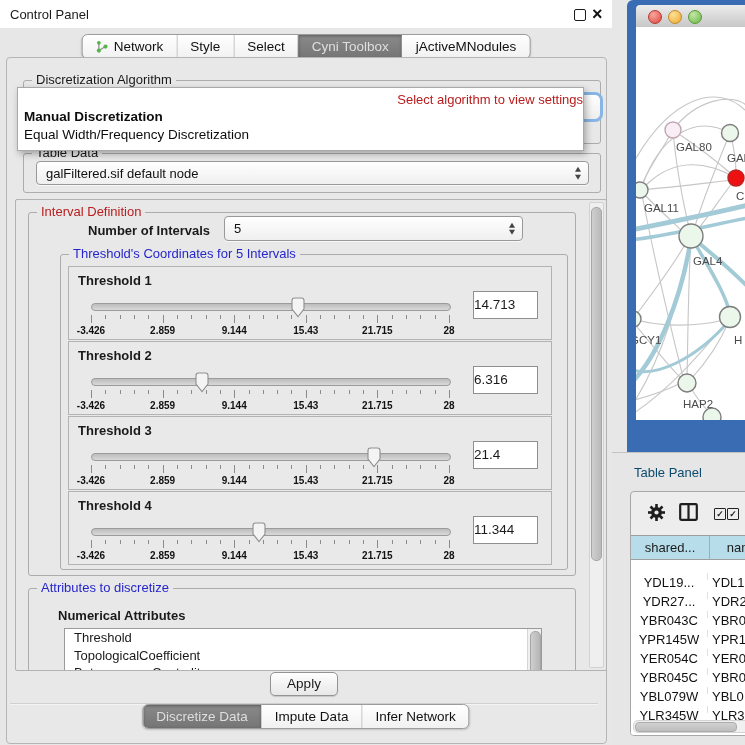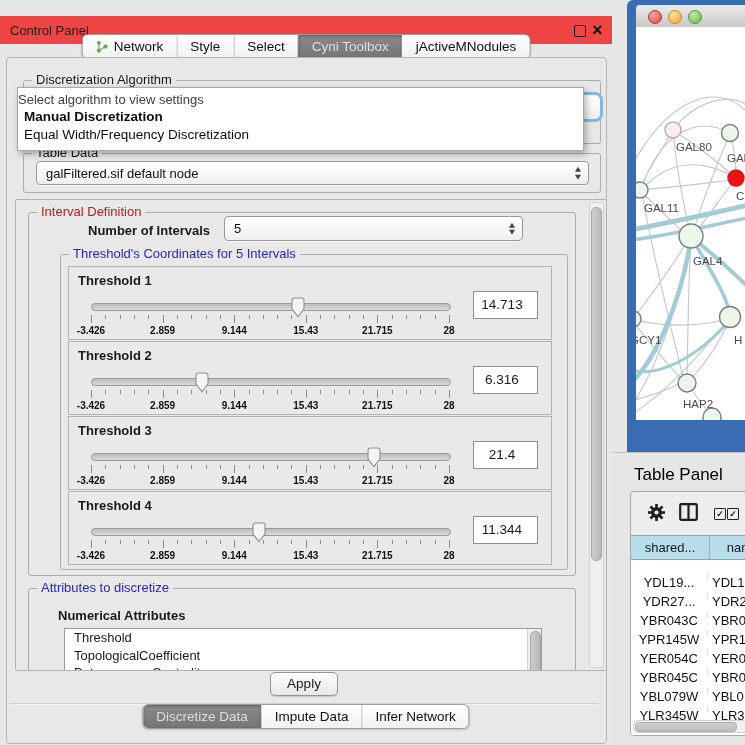--- a/index.html
+++ b/index.html
@@ -1,21 +1,21 @@
 <!DOCTYPE html>
 <html><head>
 <meta charset="utf-8">
 <style>
   html,body{margin:0;padding:0;background:#e7e7e7;}
   #screen{position:relative;width:745px;height:745px;overflow:hidden;background:#e7e7e7;
           font-family:"Liberation Sans",sans-serif;font-size:13px;color:#1a1a1a;}
 
   
   #control-panel{position:absolute;left:0;top:0;width:612px;height:745px;}
-  .cp-titlebar{position:absolute;left:0;top:16px;width:612px;height:28px;background:#ef4444;}
+  .cp-titlebar{position:absolute;left:0;top:0;width:612px;height:28px;background:#ffffff;}
   .cp-title{position:absolute;left:10px;top:7px;font-size:13px;color:#1c1c1c;}
   .float-btn{position:absolute;left:574px;top:9px;width:10px;height:10px;border:1.6px solid #1c1c1c;border-radius:2px;background:transparent;}
   .close-btn{position:absolute;left:592px;top:2px;font-size:18px;font-weight:bold;color:#111;line-height:24px;}
 
   .tabbar{position:absolute;left:50%;transform:translateX(-50%);display:inline-flex;border:1px solid #9c9c9c;border-radius:6px;overflow:hidden;background:linear-gradient(#ffffff,#f1f1f1);box-shadow:0 1px 2px rgba(0,0,0,0.18);white-space:nowrap;}
   #top-tabs{top:34px;}
   #bottom-tabs{top:704px;}
   .tab{display:flex;align-items:center;gap:5px;padding:4px 13px;font-size:13.5px;color:#111;border-left:1px solid #c6c6c6;cursor:default;}
   .tab:first-child{border-left:none;}
   .tab.sel{background:linear-gradient(#8a8a8a,#757575);color:#dfdfdf;border-left-color:transparent;box-shadow:inset 0 1px 3px rgba(0,0,0,0.35);}
@@ -32,21 +32,21 @@
   .combo{position:absolute;background:linear-gradient(#ffffff,#efefef);border:1px solid #999;border-radius:4px;display:flex;align-items:center;padding:0 22px 0 9px;font-size:13px;color:#111;box-shadow:0 1px 0 rgba(255,255,255,.7);}
   .stepper{position:absolute;right:7px;top:50%;transform:translateY(-50%);display:flex;flex-direction:column;gap:2.5px;}
   .stepper .up{width:0;height:0;border-left:3.5px solid transparent;border-right:3.5px solid transparent;border-bottom:5px solid #444;}
   .stepper .dn{width:0;height:0;border-left:3.5px solid transparent;border-right:3.5px solid transparent;border-top:5px solid #444;}
 
   
   .combo-behind{position:absolute;left:546px;top:34px;width:44px;height:24px;background:linear-gradient(#fff,#eee);border:3px solid #87b6e6;border-radius:8px;z-index:5;}
 
   
   .popup{position:absolute;left:10px;top:29px;width:565px;height:62px;background:#ffffff;border:1px solid #a9a9a9;box-shadow:2px 3px 7px rgba(0,0,0,0.30);z-index:40;}
-  .popup-hint{position:absolute;left:0;right:0;top:4px;text-align:left;color:#404040;font-size:13px;}
+  .popup-hint{position:absolute;left:0;right:0;top:4px;text-align:right;color:#b91c1c;font-size:13px;}
   .popup-opt{position:absolute;left:6px;font-size:13.5px;color:#0d0d0d;}
   .popup-opt.o0{top:21px;font-weight:bold;}
   .popup-opt.o1{top:39px;}
 
   
   .inner-panel{position:absolute;left:8px;top:141px;width:590px;height:470px;background:#e8e8e8;border:1px solid #b2b2b2;border-radius:2px;overflow:hidden;}
   .vscroll{position:absolute;right:2px;top:2px;bottom:2px;width:13px;background:#efefef;border:1px solid #d2d2d2;border-radius:2px;}
   .vthumb{position:absolute;left:1px;width:9px;border-radius:5px;background:linear-gradient(90deg,#cfcfcf,#b9b9b9);border:1px solid #a6a6a6;}
 
   .noi-label{position:absolute;left:72px;top:23px;font-weight:bold;}
@@ -54,21 +54,21 @@
   
   .th-panel{position:absolute;left:52px;width:482px;height:72px;background:#e9e9e9;border:1px solid #b3b3b3;}
   .th-label{position:absolute;left:9px;top:6px;font-weight:bold;font-size:13px;}
   .th-slider{position:absolute;left:22px;top:32px;width:358px;height:38px;}
   .track{position:absolute;left:0;top:4px;width:100%;height:6px;background:linear-gradient(#bdbdbd,#d9d9d9);border:1px solid #9b9b9b;border-radius:4px;}
   .ticks{position:absolute;left:0;top:16px;width:100%;height:9px;}
   .tickm{position:absolute;width:1px;background:#8b8b8b;}
   .tick-labels{position:absolute;left:0;top:26px;width:100%;height:12px;}
   .tlab{position:absolute;transform:translateX(-50%);font-size:10px;font-weight:bold;color:#111;white-space:nowrap;}
   .thumb{position:absolute;top:-2px;transform:translateX(-50%);}
-  .th-value{position:absolute;left:404px;top:24px;width:56px;height:26px;background:#fff;border:1px solid #8f8f8f;font-size:13.5px;text-align:center;line-height:26px;padding-right:7px;}
+  .th-value{position:absolute;left:404px;top:24px;width:56px;height:26px;background:#fff;border:1px solid #8f8f8f;font-size:13.5px;text-align:left;line-height:26px;padding-right:7px;}
 
   
   .attr-label{position:absolute;left:42px;top:408px;font-weight:bold;}
   .attr-list{position:absolute;left:48px;top:428px;width:476px;height:70px;background:#fff;border:1px solid #9a9a9a;overflow:hidden;}
   .attr-item{padding:1px 0 1px 9px;font-size:13px;line-height:15.5px;}
   .attr-scroll{position:absolute;right:0;top:0;bottom:0;width:13px;background:#f0f0f0;border-left:1px solid #d5d5d5;}
   .attr-thumb{position:absolute;left:1.5px;top:2px;width:9px;height:52px;border-radius:5px;background:linear-gradient(90deg,#cfcfcf,#b5b5b5);border:1px solid #a6a6a6;}
 
   .apply-btn{position:absolute;left:270px;top:672px;width:66px;height:22px;background:linear-gradient(#ffffff,#e7e7e7);border:1px solid #949494;border-radius:5px;text-align:center;line-height:21px;font-size:13.5px;box-shadow:0 1px 1px rgba(0,0,0,.15);}
   .cp-divider{position:absolute;left:10px;top:703px;width:588px;height:1px;background:#d0d0d0;box-shadow:0 1px 0 #f4f4f4;}
@@ -77,21 +77,21 @@
   #net-window{position:absolute;left:627px;top:0;width:118px;height:452px;background:#3a6cb3;border-radius:6px 0 0 0;}
   .net-titlebar{position:absolute;left:9px;top:5px;width:109px;height:22px;background:linear-gradient(#ececec,#c7c7c7);border-bottom:1px solid #909090;border-radius:4px 0 0 0;}
   .light{position:absolute;top:5px;width:12px;height:12px;border-radius:50%;}
   .light.red{left:12px;background:radial-gradient(circle at 35% 30%,#f8a79e,#e0443e);border:1px solid #b23a32;}
   .light.yellow{left:32px;background:radial-gradient(circle at 35% 30%,#fbe195,#f0a830);border:1px solid #c08a28;}
   .light.green{left:52px;background:radial-gradient(circle at 35% 30%,#c4e6a6,#68b843);border:1px solid #5a9a36;}
   .net-canvas{position:absolute;left:9px;top:27px;width:109px;height:393px;background:#fff;overflow:hidden;}
 
   
   #tp-section{position:absolute;left:612px;top:452px;width:133px;height:293px;background:#e6e6e6;border-top:1px solid #c2c2c2;}
-  .tp-title{position:absolute;left:22px;top:12px;font-size:17px;color:#000000;}
+  .tp-title{position:absolute;left:22px;top:12px;font-size:13px;color:#0c4a6e;}
   .tp-box{position:absolute;left:18px;top:38px;width:122px;height:243px;background:#ededed;border:1px solid #a8a8a8;border-radius:4px;overflow:hidden;}
   .tp-toolbar{position:absolute;left:0;top:0;right:0;height:42px;}
   .tp-icon{position:absolute;}
   .chk{position:absolute;width:10px;height:10px;border:1.6px solid #222;border-radius:1px;font-size:9px;line-height:10px;text-align:center;color:#222;font-weight:bold;}
   .tp-table{position:absolute;left:0;top:43px;right:0;bottom:0;background:#fff;border-top:1px solid #9e9e9e;}
   .tp-header{position:absolute;left:0;top:0;height:24px;display:flex;}
   .tp-hcell{background:#b7dcea;border-right:1px solid #8fb3c2;border-bottom:1px solid #9e9e9e;text-align:center;line-height:24px;font-size:13px;color:#1b1b1b;}
   .tp-rows{position:absolute;left:0;top:25px;right:0;bottom:12px;overflow:hidden;background:#fff;}
   .tp-row{display:flex;height:19px;}
   .tp-cell{font-size:13px;line-height:19px;color:#111;margin-top:12px;}

